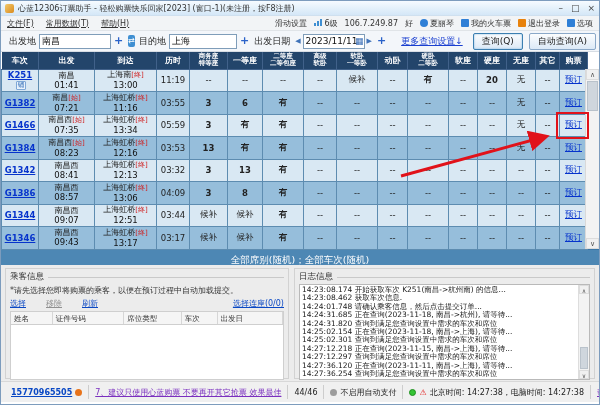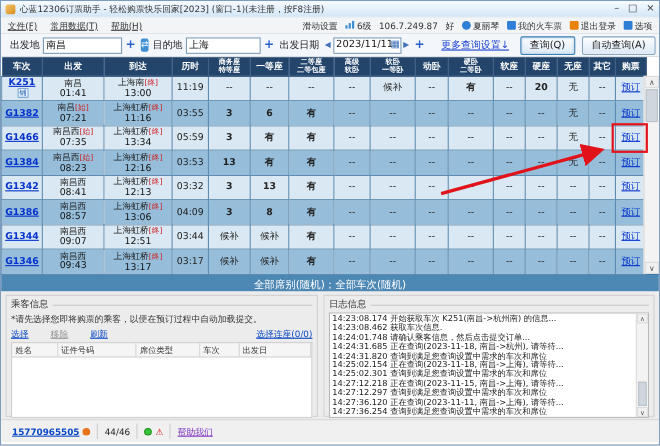--- a/index.html
+++ b/index.html
@@ -470,25 +470,33 @@
       </div>
     </div>
   </div>
 
   <div class="statusbar">
     <span class="seg">
       <a class="phone">15770965505</a>
       <span class="dot or"></span>
     </span>
     <span class="seg">
+        <a class="tiplink">7、建议只使用心蓝购票 不要再开其它抢票 效果最佳</a>
+      </span>
+    <span class="seg">
         <span>44/46</span>
       </span>
     <span class="seg">
+      <span class="dot gr"></span>
+      <span>不启用自动支付</span>
+    </span>
+    <span class="seg">
       <span class="dot gn"></span>
       <span class="warn">⚠</span>
+      <span>北京时间: 14:27:38，电脑时间: 14:27:38</span>
     </span>
     <span class="seg">
       <a class="helplink">帮助我们</a>
 
     </span>
   </div>
 
   <div class="redbox"></div>
   <svg class="annot" width="600" height="405">
     <defs>

